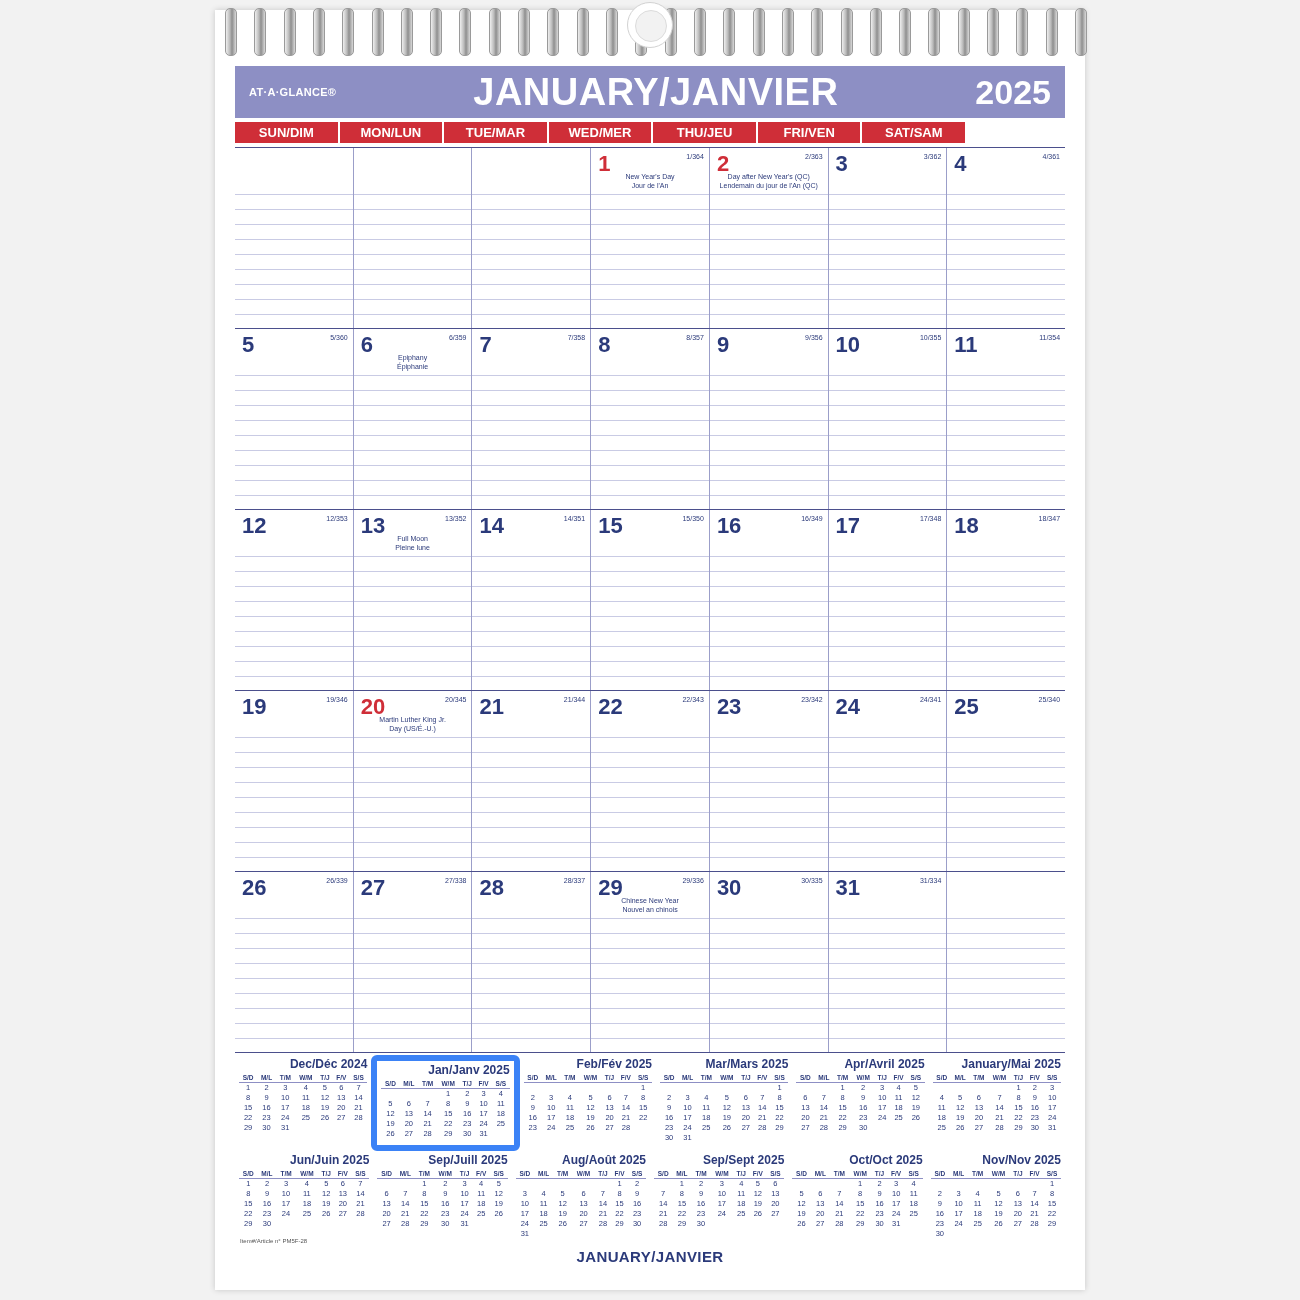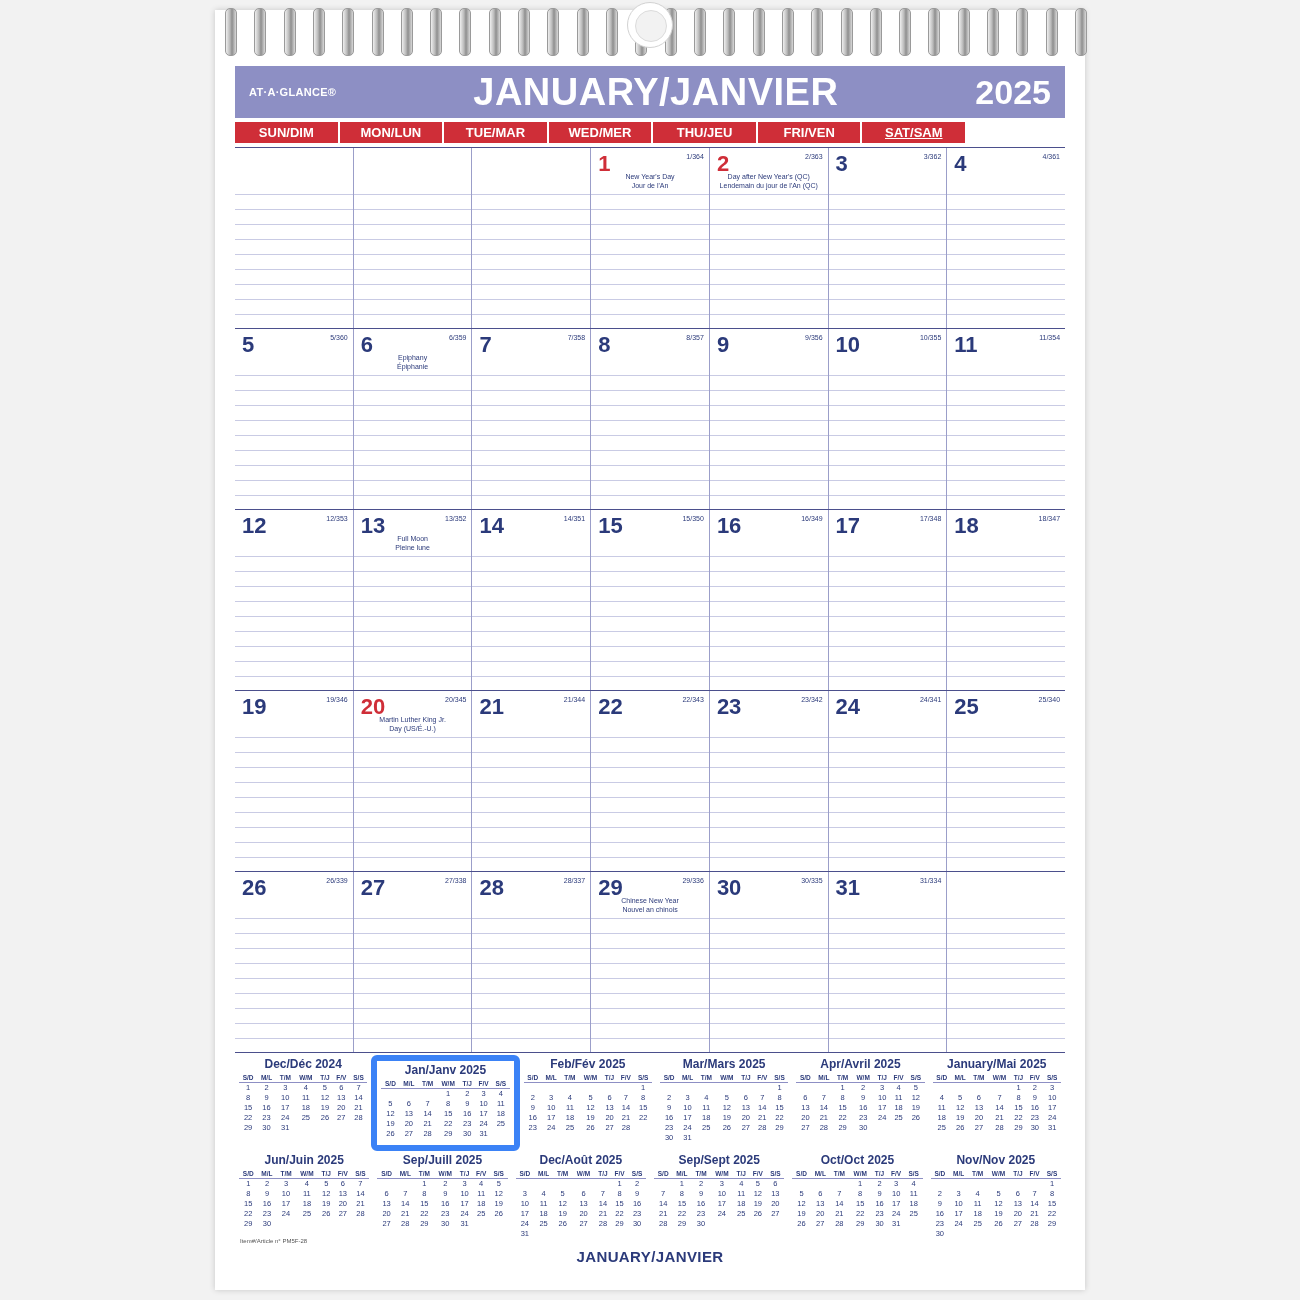--- a/index.html
+++ b/index.html
@@ -26,42 +26,42 @@
             display:flex;align-items:center;justify-content:space-between;padding:0 14px;
             box-sizing:border-box;}
   .brand{color:#ffffff;font-weight:bold;font-size:11px;letter-spacing:.3px;}
   .monthname{color:#ffffff;font-weight:bold;font-size:38px;letter-spacing:.5px;}
   .yearlabel{color:#ffffff;font-weight:bold;font-size:34px;}
 
   
   .dow{position:absolute;left:235px;top:122px;width:730px;height:21px;display:flex;}
   .dow div{flex:1;background:#cf2e38;color:#ffffff;font-size:13px;font-weight:bold;
            display:flex;align-items:center;justify-content:center;border-right:2px solid #ffffff;}
-  .dow div:last-child{border-right:none;text-decoration:underline;}
+  .dow div:last-child{border-right:none;}
 
   
   .grid{position:absolute;left:235px;top:147px;width:830px;height:900px;}
   .wk{position:relative;height:180px;border-bottom:1px solid #4b4f8c;display:flex;}
   .wk:first-child{border-top:1px solid #4b4f8c;}
   .cell{position:relative;flex:1;border-right:1px solid #9b9ec9;overflow:hidden;box-sizing:border-box;}
   .cell:last-child{border-right:none;}
   .daynum{position:absolute;left:7px;top:3px;font-size:22px;font-weight:bold;color:#2b3a7a;z-index:2;}
   .daynum.holiday{color:#cf2e38;}
   .julian{position:absolute;right:5px;top:5px;font-size:7px;color:#2b3a7a;z-index:2;}
   .event{position:absolute;left:0;right:0;top:24px;text-align:center;font-size:7px;line-height:9px;
          color:#2b3a7a;z-index:2;padding:0 3px;box-sizing:border-box;}
   .rules{position:absolute;left:0;right:0;top:32px;bottom:0;z-index:1;}
   .rules i{display:block;height:14px;border-bottom:1px solid #c9cbe4;}
 
   
   .minis{position:absolute;left:235px;top:1055px;width:830px;}
   .minirow{display:flex;}
   .mini{flex:1;padding:2px 4px 6px;box-sizing:border-box;text-align:center;}
   .mini.current{border:6px solid #3b82f6;border-radius:6px;}
-  .mini h4{margin:0 0 2px;font-size:12px;color:#2b3a7a;font-weight:bold;}
+  .mini h4{margin:0 0 2px;font-size:12px;color:#2b3a7a;font-weight:bold;text-align:right;}
   .mini table{width:100%;border-collapse:collapse;margin:0 auto;}
   .mini th{font-size:6.5px;color:#2b3a7a;font-weight:bold;padding:0;line-height:9px;
            border-bottom:1px solid #8d8fc4;}
   .mini td{font-size:7.5px;color:#2b3a7a;padding:0;line-height:10px;text-align:center;}
 
   .footer{position:absolute;left:235px;top:1248px;width:830px;text-align:center;
           font-size:15px;font-weight:bold;color:#2b3a7a;letter-spacing:.4px;}
   .sku{position:absolute;left:240px;top:1238px;font-size:6px;color:#555;}
 </style>
 </head>
@@ -1221,21 +1221,21 @@
                 <td>29</td>
                 <td>30</td>
                 <td>31</td>
                 <td></td>
                 <td></td>
               </tr>
             </tbody>
           </table>
         </div>
         <div class="mini">
-          <h4>Dec/Août 2025</h4>
+          <h4>Aug/Août 2025</h4>
           <table>
             <thead>
               <tr>
                 <th>S/D</th>
                 <th>M/L</th>
                 <th>T/M</th>
                 <th>W/M</th>
                 <th>T/J</th>
                 <th>F/V</th>
                 <th>S/S</th>

